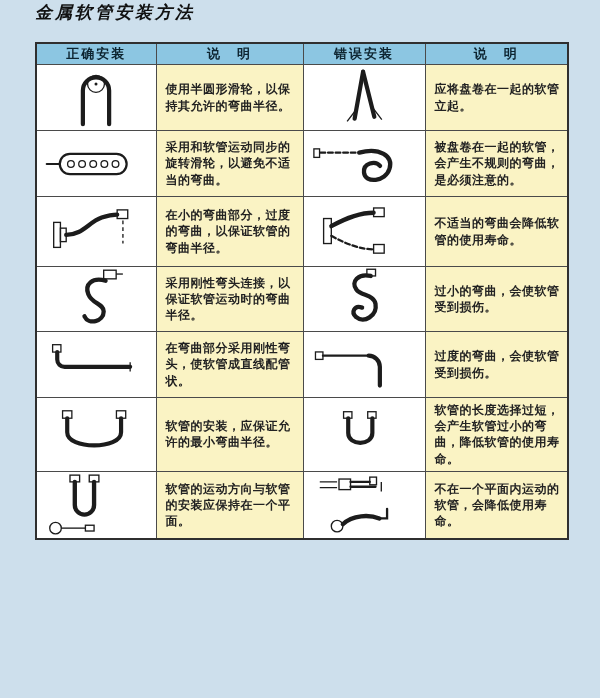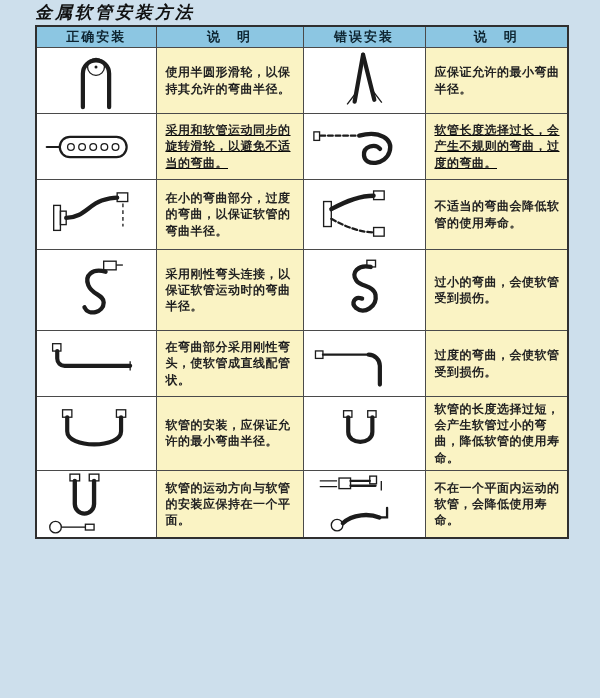--- a/index.html
+++ b/index.html
@@ -10,21 +10,21 @@
     overflow:hidden;
   }
   .page{width:600px;height:698px;position:relative;}
   .title{
     position:absolute;left:35px;top:1px;
     font-family:"DejaVu Serif","Liberation Serif",serif;
     font-style:italic;font-weight:bold;
     font-size:17px;color:#111;letter-spacing:3px;
   }
   table.inst{
-    position:absolute;left:35px;top:25px;
+    position:absolute;left:35px;top:42px;
     width:532px;border-collapse:collapse;table-layout:fixed;
     border:2px solid #2f2f2f;
     background:#fff;
   }
   table.inst th, table.inst td{
     border:1px solid #4a4a4a;
     padding:0;vertical-align:middle;
   }
   th.hdr{
     background:#8cc6e2;
@@ -85,25 +85,25 @@
           <div class="txt">使用半圆形滑轮，以保持其允许的弯曲半径。</div>
         </td>
         <td class="img">
           <svg width="100" height="60" viewBox="0 0 104 64">
             <path class="hose" d="M51,4 L42,54"></path>
             <path class="hose" d="M51,4 L63,52"></path>
             <path class="thin" d="M44,44 l-10,13 M61,42 l10,13"></path>
           </svg>
         </td>
         <td class="desc">
-          <div class="txt">应保证允许的最小弯曲半径。</div>
-        </td>
-      </tr>
-
-      <tr style="height:66px;text-decoration:underline;">
+          <div class="txt">应将盘卷在一起的软管立起。</div>
+        </td>
+      </tr>
+
+      <tr style="height:66px;">
         <td class="img">
           <svg width="106" height="52" viewBox="0 0 110 56">
             <path class="mid" d="M2,28 H16"></path>
             <rect class="mid" x="16" y="17" width="72" height="22" rx="11"></rect>
             <circle class="thin" cx="28" cy="28" r="3.6"></circle>
             <circle class="thin" cx="40" cy="28" r="3.6"></circle>
             <circle class="thin" cx="52" cy="28" r="3.6"></circle>
             <circle class="thin" cx="64" cy="28" r="3.6"></circle>
             <circle class="thin" cx="76" cy="28" r="3.6"></circle>
           </svg>
@@ -112,21 +112,21 @@
           <div class="txt">采用和软管运动同步的旋转滑轮，以避免不适当的弯曲。</div>
         </td>
         <td class="img">
           <svg width="104" height="58" viewBox="0 0 110 60">
             <rect class="thin" x="2" y="14" width="6" height="9"></rect>
             <path class="mid" stroke-dasharray="5,3" d="M9,18 H50"></path>
             <path class="hose" d="M50,18 C72,12 86,22 82,35 C78,49 56,51 55,39 C54,29 67,26 72,32"></path>
           </svg>
         </td>
         <td class="desc">
-          <div class="txt">软管长度选择过长，会产生不规则的弯曲，过度的弯曲。</div>
+          <div class="txt">被盘卷在一起的软管，会产生不规则的弯曲，是必须注意的。</div>
         </td>
       </tr>
 
       <tr style="height:70px;">
         <td class="img">
           <svg width="100" height="58" viewBox="0 0 104 60">
             <rect class="thin" x="8" y="20" width="7" height="26"></rect>
             <rect class="thin" x="15" y="26" width="6" height="14"></rect>
             <path class="hose" d="M21,33 C38,33 44,20 58,15 C64,13 68,12 74,12"></path>
             <rect class="thin" x="74" y="7" width="11" height="9"></rect>
@@ -143,21 +143,21 @@
             <rect class="thin" x="62" y="5" width="11" height="9"></rect>
             <path class="mid" stroke-dasharray="5,3" d="M18,34 C36,44 50,48 62,48"></path>
             <rect class="thin" x="62" y="43" width="11" height="9"></rect>
           </svg>
         </td>
         <td class="desc">
           <div class="txt">不适当的弯曲会降低软管的使用寿命。</div>
         </td>
       </tr>
 
-      <tr style="height:81px;">
+      <tr style="height:65px;">
         <td class="img">
           <svg width="96" height="62" viewBox="0 0 100 64">
             <rect class="thin" x="58" y="2" width="13" height="9"></rect>
             <path class="thin" d="M71,6 h7"></path>
             <path class="hose" d="M60,13 C46,9 38,17 42,27 C46,37 58,37 58,45 C58,56 42,59 38,50"></path>
           </svg>
         </td>
         <td class="desc">
           <div class="txt">采用刚性弯头连接，以保证软管运动时的弯曲半径。</div>
         </td>

